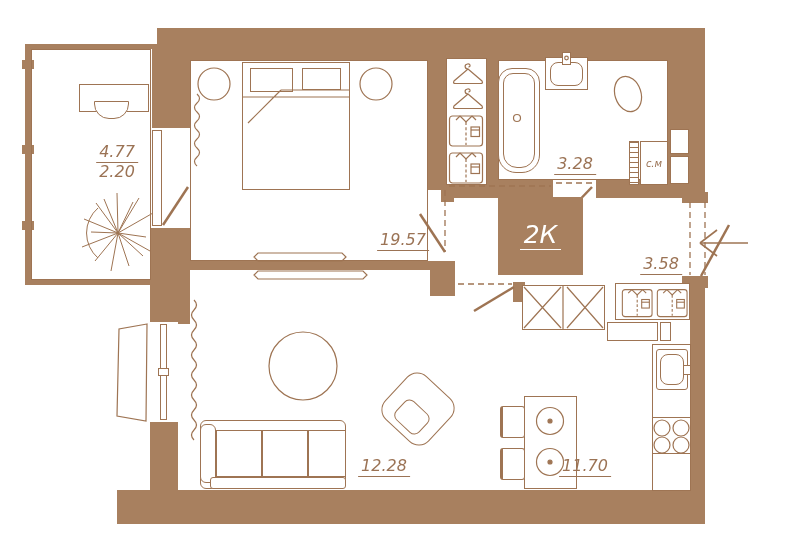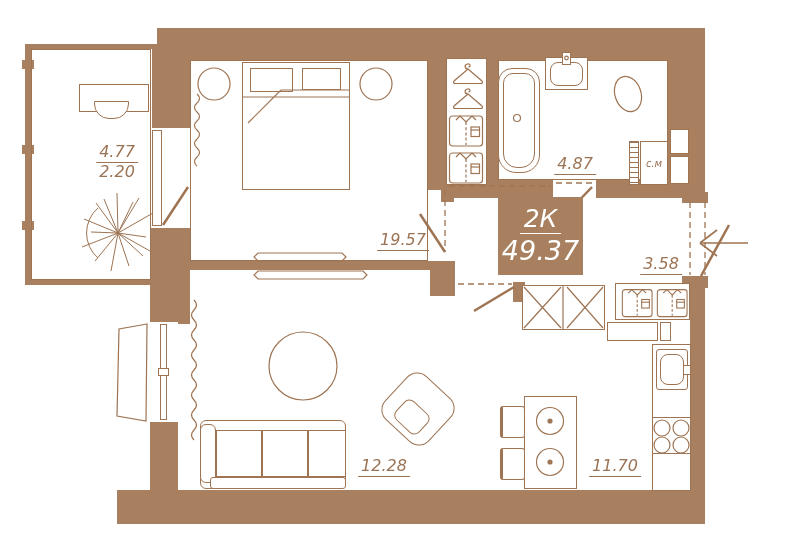--- a/index.html
+++ b/index.html
@@ -185,30 +185,29 @@
   </svg>
 
   <div class="lbl" style="left:117px;top:143px">
     <span class="u">4.77</span><br>
     <span>2.20</span>
   </div>
   <div class="lbl" style="left:403px;top:231px">
     <span class="u">19.57</span>
   </div>
   <div class="lbl" style="left:575px;top:155px">
-    <span class="u">4.87</span>
+    <span class="u">3.28</span>
   </div>
   <div class="lbl" style="left:661px;top:255px">
     <span class="u">3.58</span>
   </div>
   <div class="lbl" style="left:384px;top:457px">
     <span class="u">12.28</span>
   </div>
-  <div class="lbl" style="left:615px;top:457px">
+  <div class="lbl" style="left:585px;top:457px">
     <span class="u">11.70</span>
   </div>
 
   <div class="infobox" style="left:498px;top:197px;width:85px;height:78px">
     <span class="type">2К</span>
-    <span class="area">49.37</span>
   </div>
 
 </div>
 
 </body></html>

